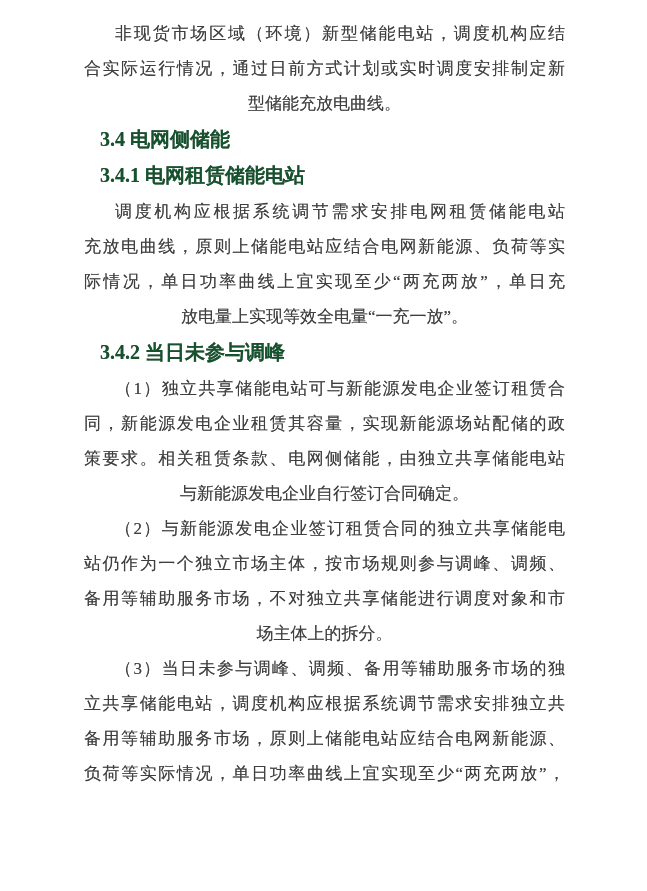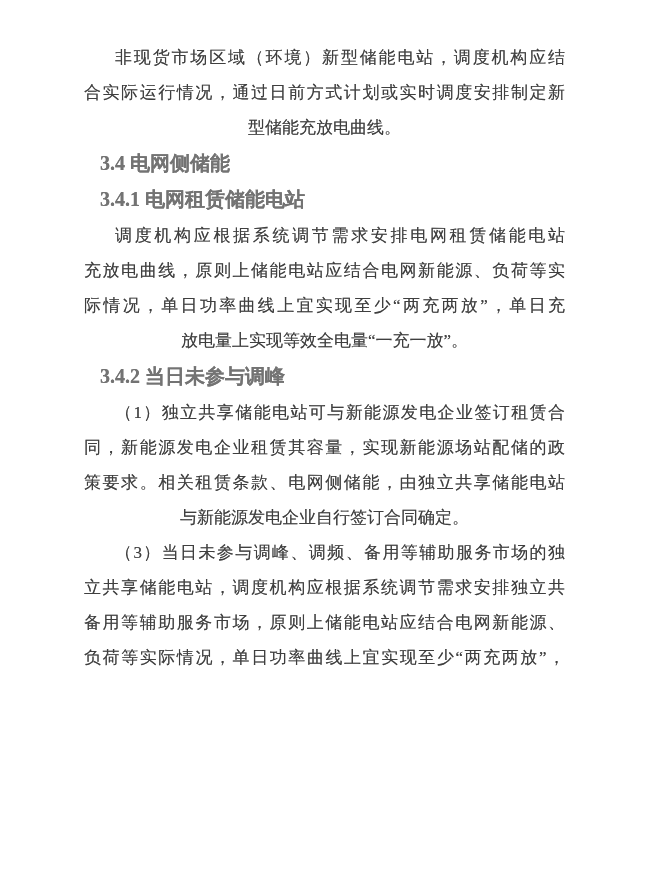--- a/index.html
+++ b/index.html
@@ -6,21 +6,21 @@
     margin: 0;
     padding: 0;
     background: #ffffff;
   }
   .page {
     position: relative;
     width: 647px;
     height: 891px;
     background: #ffffff;
     box-sizing: border-box;
-    padding: 40px 82px 0 84px;
+    padding: 16px 82px 0 84px;
     font-family: "Liberation Serif", "DejaVu Serif", serif;
     color: #3f3f3f;
     overflow: hidden;
   }
   .para {
     margin: 0;
     padding: 0;
   }
   .line {
     height: 35px;
@@ -37,21 +37,21 @@
   .line.indent {
     padding-left: 31px;
   }
   .heading {
     height: 35px;
     line-height: 35px;
     margin: 1px 0;
     padding-left: 16px;
     font-size: 20px;
     font-weight: bold;
-    color: #737373;
+    color: #14532d;
     text-shadow: 0 0 0.5px rgba(40,40,40,0.6);
     overflow: hidden;
   }
 </style>
 </head>
 <body>
 
 <div class="page">
 
   <div class="para">
@@ -73,20 +73,26 @@
 
   <div class="heading">3.4.2 当日未参与调峰</div>
 
   <div class="para">
     <div class="line indent fill">（1）独立共享储能电站可与新能源发电企业签订租赁合</div>
     <div class="line fill">同，新能源发电企业租赁其容量，实现新能源场站配储的政</div>
     <div class="line fill">策要求。相关租赁条款、电网侧储能，由独立共享储能电站</div>
     <div class="line">与新能源发电企业自行签订合同确定。</div>
   </div>
 
+  <div class="para">
+    <div class="line indent fill">（2）与新能源发电企业签订租赁合同的独立共享储能电</div>
+    <div class="line fill">站仍作为一个独立市场主体，按市场规则参与调峰、调频、</div>
+    <div class="line fill">备用等辅助服务市场，不对独立共享储能进行调度对象和市</div>
+    <div class="line">场主体上的拆分。</div>
+  </div>
 
   <div class="para">
     <div class="line indent fill">（3）当日未参与调峰、调频、备用等辅助服务市场的独</div>
     <div class="line fill">立共享储能电站，调度机构应根据系统调节需求安排独立共</div>
     <div class="line fill">备用等辅助服务市场，原则上储能电站应结合电网新能源、</div>
     <div class="line fill">负荷等实际情况，单日功率曲线上宜实现至少“两充两放”，</div>
   </div>
 
 </div>
 

